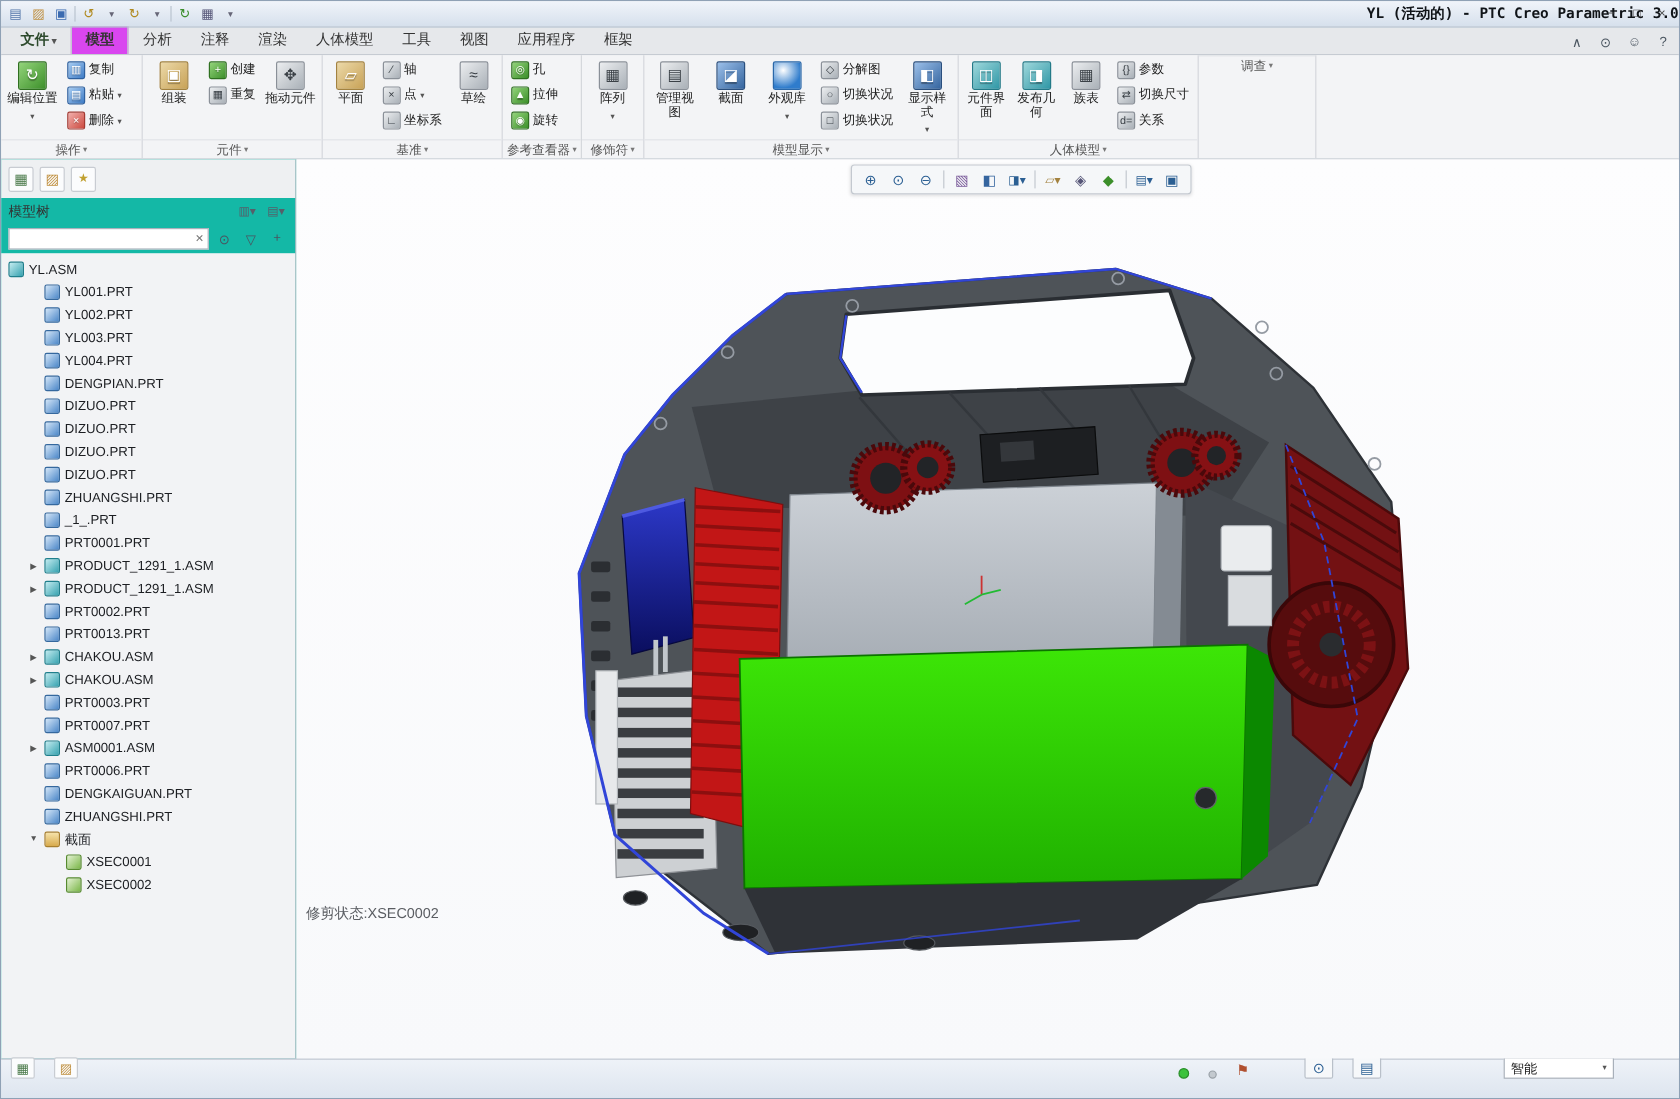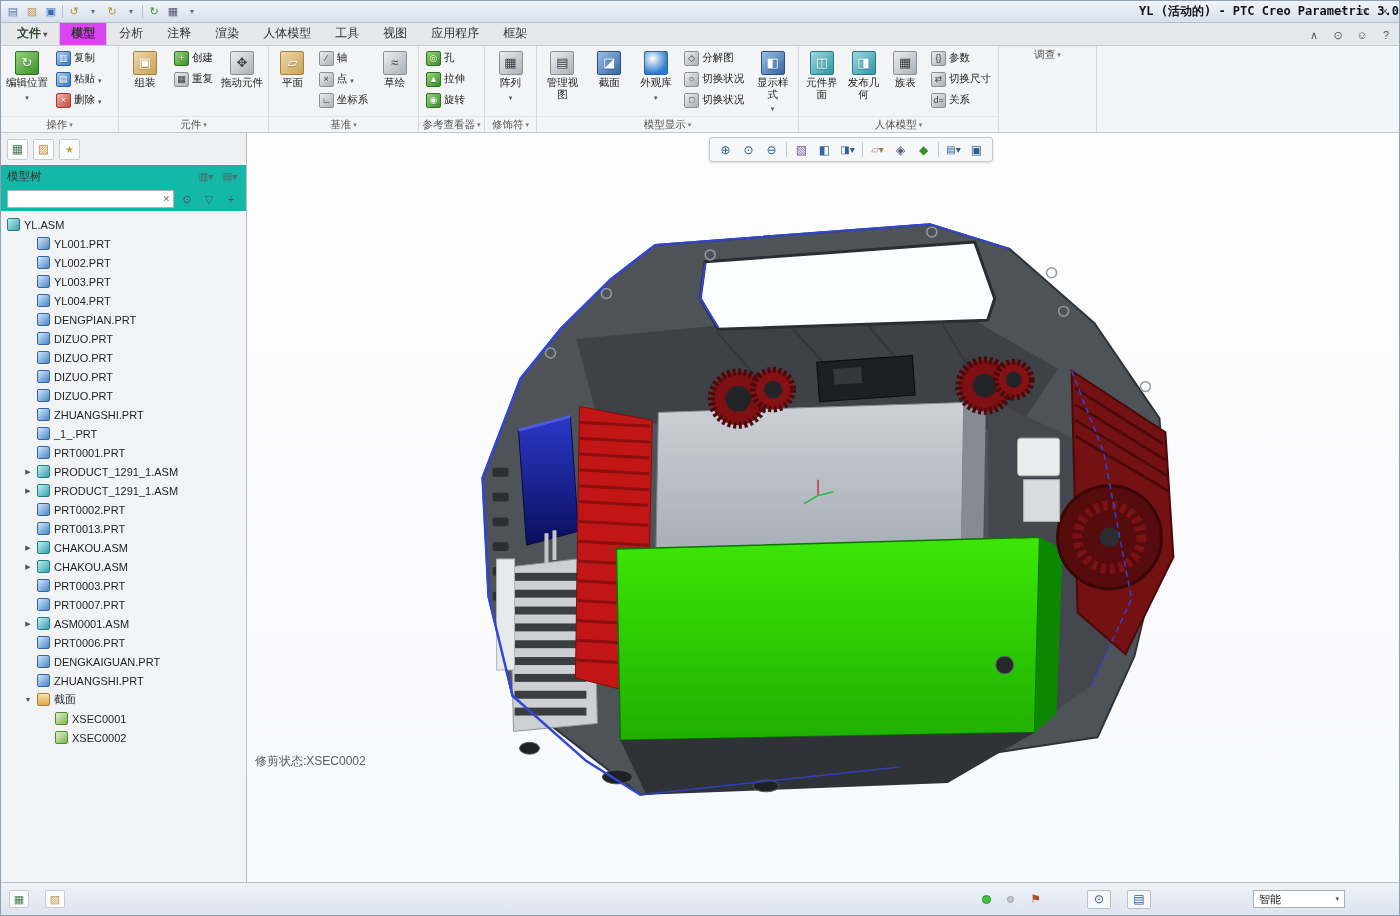--- a/index.html
+++ b/index.html
@@ -76,21 +76,21 @@
 .tic-folder{background:linear-gradient(#f6e2a9,#d8ab4e);border:1px solid #a87f2e}
 
 .viewport{flex:1;position:relative;background:linear-gradient(#fdfdfe,#f8f9fb)}
 .viewport svg{position:absolute;inset:0;width:100%;height:100%}
 .gtoolbar{position:absolute;left:462px;top:4px;display:flex;align-items:center;gap:2px;background:rgba(245,247,249,.97);border:1px solid #c3c8cf;border-radius:3px;padding:2px 5px;box-shadow:0 1px 3px rgba(0,0,0,.12);z-index:5}
 .gtb{width:21px;height:19px;display:grid;place-items:center;font-size:12px;color:#2b5f93;border:1px solid transparent;border-radius:2px;cursor:default}
 .gtb::after{content:attr(data-g)}
 .gsep{width:1px;height:15px;background:#c3c8cf;margin:0 2px}
 .clipstatus{position:absolute;left:8px;top:620px;font-size:12px;color:#5a5d62;z-index:4}
 
-.statusbar{height:26px;flex:none;display:flex;align-items:center;gap:16px;background:linear-gradient(#eef2f8,#dde5ef);border-top:1px solid #b6bfcb;padding:16px 8px}
+.statusbar{height:26px;flex:none;display:flex;align-items:flex-end;gap:16px;background:linear-gradient(#eef2f8,#dde5ef);border-top:1px solid #b6bfcb;padding:16px 8px}
 .sbi{width:20px;height:18px;display:grid;place-items:center;border:1px solid #c8ccd2;border-radius:2px;background:#fbfcfd;font-size:11px}
 .sbi::after{content:attr(data-g)}
 .dotg{width:9px;height:9px;border-radius:50%;background:#3cc23c;border:1px solid #2a8f2a}
 .dotgr{width:7px;height:7px;border-radius:50%;background:#c3c9cf;border:1px solid #9aa1a8}
 .flag{color:#b05030;font-size:12px}
 .flag::after{content:"⚑"}
 .sb-btn{width:24px;height:19px;display:grid;place-items:center;border:1px solid #b9c0c9;border-radius:2px;background:#f6f8fa;font-size:12px;color:#2b5f93}
 .sb-btn::after{content:attr(data-g)}
 .smartsel{width:92px;height:18px;background:#fff;border:1px solid #a8b0ba;display:flex;align-items:center;padding:0 5px;font-size:11px;color:#222;margin-right:46px}
 .smartsel .cv{margin-left:auto;font-size:7px;color:#555}

